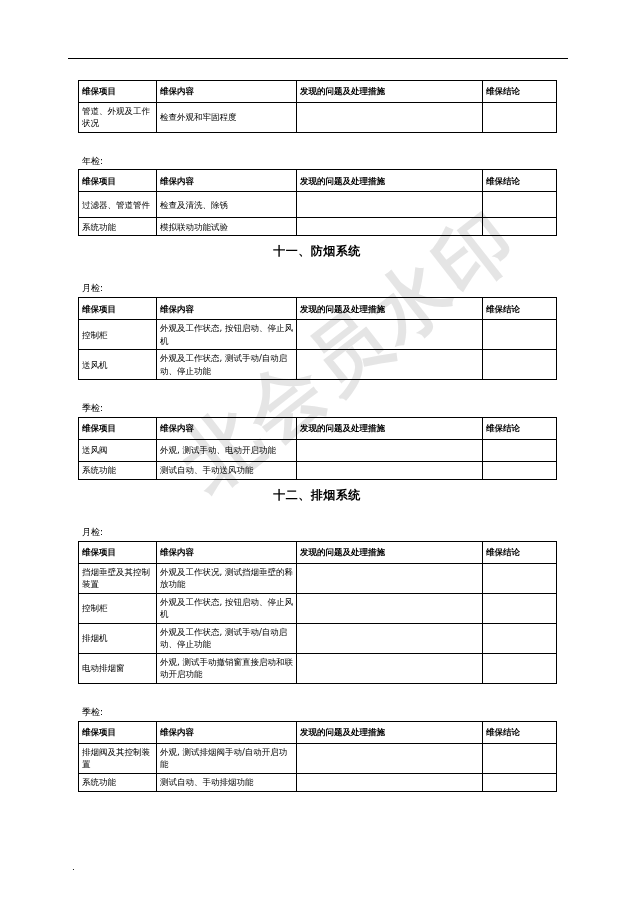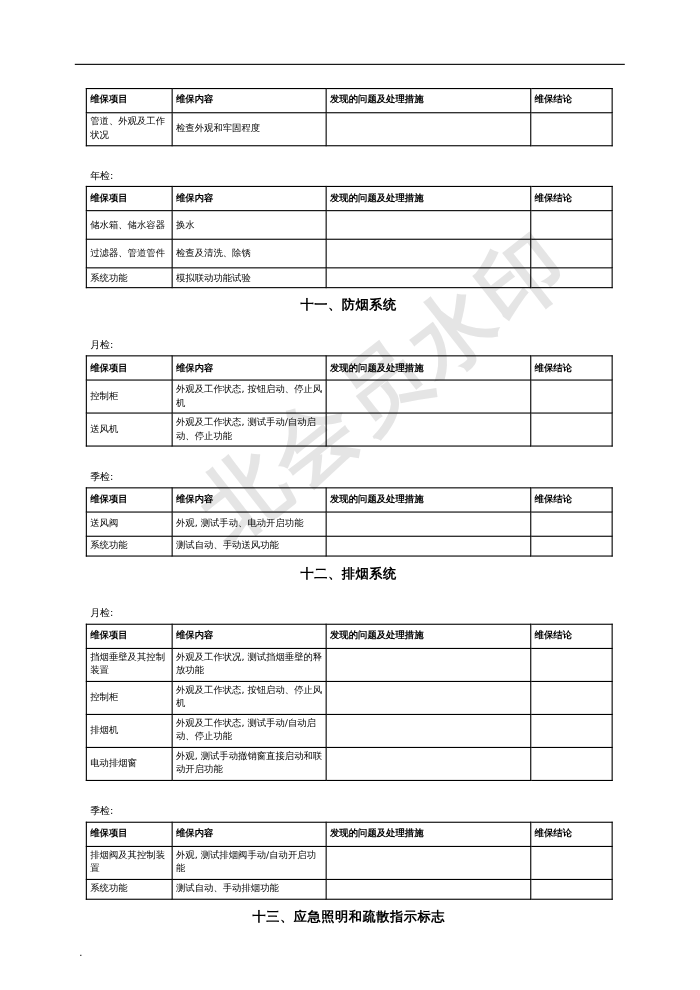--- a/index.html
+++ b/index.html
@@ -149,26 +149,20 @@
           <col class="c4">
         </colgroup>
       <tbody>
         <tr>
           <td class="hdr">维保项目</td>
           <td class="hdr">维保内容</td>
           <td class="hdr">发现的问题及处理措施</td>
           <td class="hdr">维保结论</td>
         </tr>
         <tr style="height:26px;">
-          <td class="item">储水箱、储水容器</td>
-          <td class="content-cell">换水</td>
-          <td class="blank"></td>
-          <td class="blank"></td>
-        </tr>
-        <tr style="height:26px;">
           <td class="item">过滤器、管道管件</td>
           <td class="content-cell">检查及清洗、除锈</td>
           <td class="blank"></td>
           <td class="blank"></td>
         </tr>
         <tr style="height:18px;">
           <td class="item">系统功能</td>
           <td class="content-cell">模拟联动功能试验</td>
           <td class="blank"></td>
           <td class="blank"></td>
@@ -305,19 +299,18 @@
         </tr>
         <tr style="height:18px;">
           <td class="item">系统功能</td>
           <td class="content-cell">测试自动、手动排烟功能</td>
           <td class="blank"></td>
           <td class="blank"></td>
         </tr>
       </tbody>
     </table>
 
-    <div class="section-title">十三、应急照明和疏散指示标志</div>
 
   </div>
 
   <div class="footer-dot">.</div>
 
 </div>
 
 </body></html>

